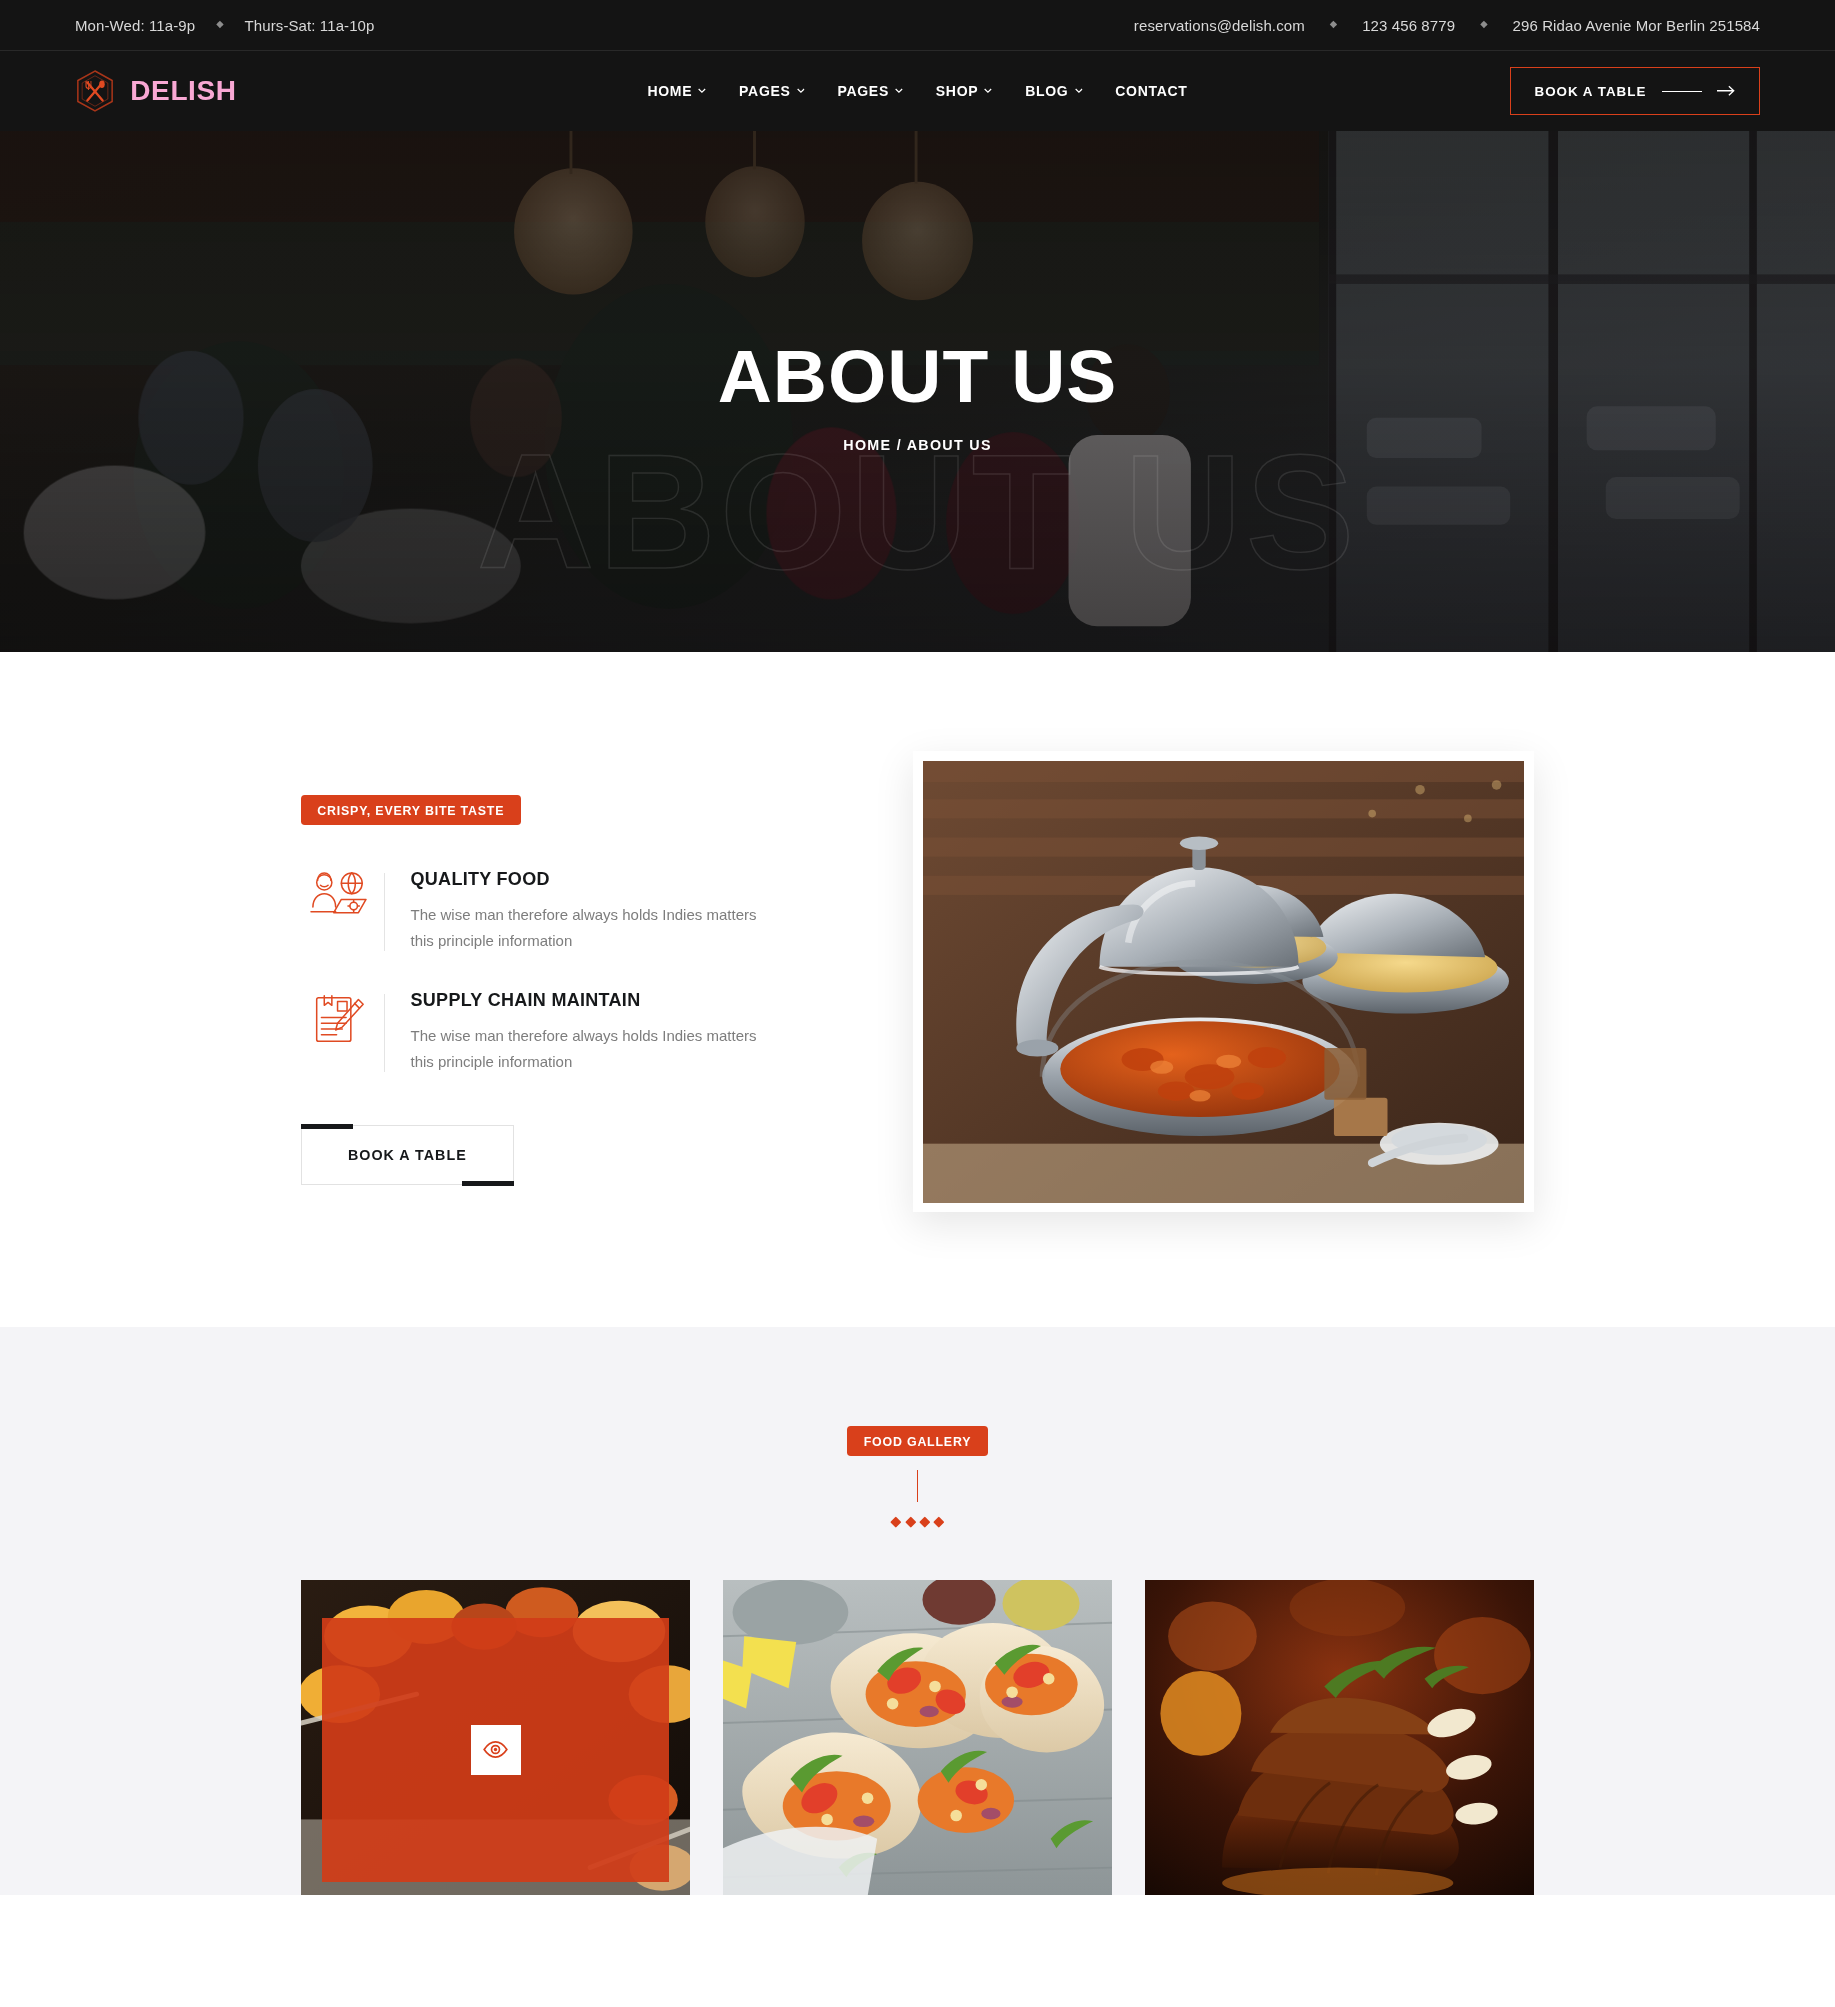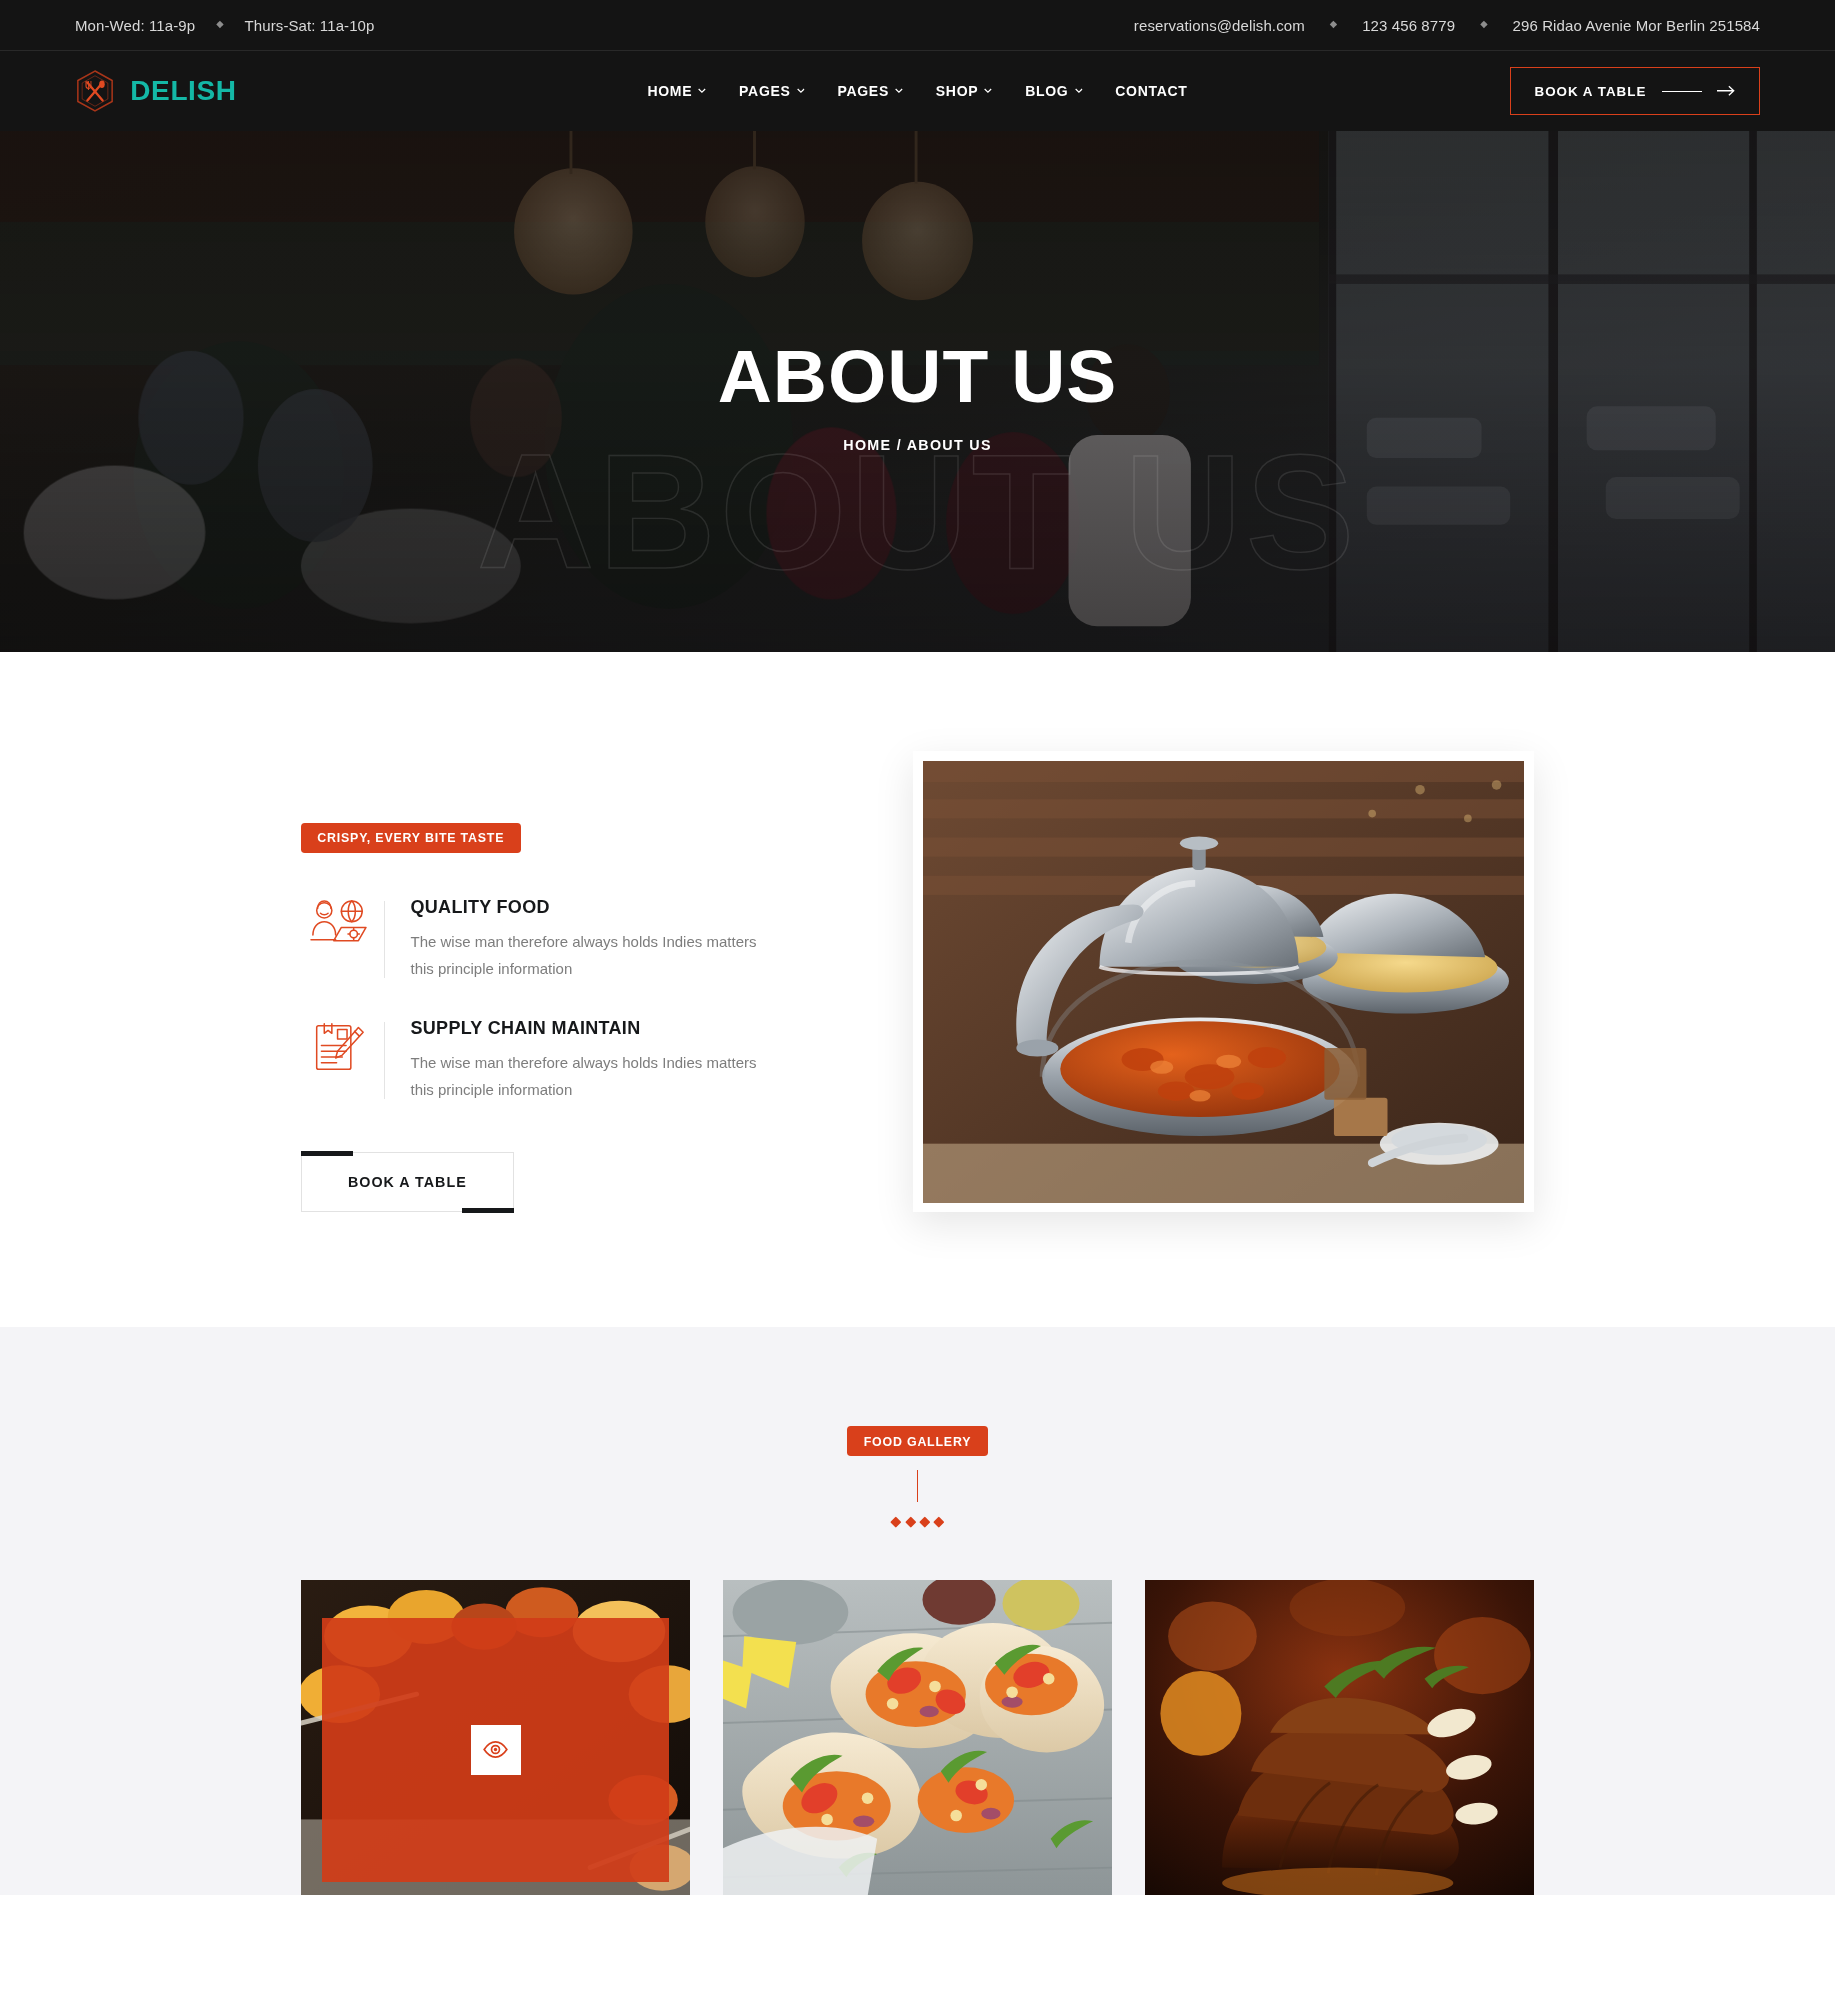--- a/index.html
+++ b/index.html
@@ -46,21 +46,21 @@
     display:flex;
     align-items:center;
     justify-content:space-between;
     padding:0 75px;
     position:relative;
     z-index:5;
   }
   .brand { display:flex; align-items:center; gap:15.3px; }
   .brand-mark { width:40px; height:44px; display:block; }
   .brand-name {
-    color:#14b8a6;
+    color:#f9a8d4;
     font-size:28px;
     font-weight:700;
     letter-spacing:0.6px;
   }
   .nav { display:flex; align-items:center; gap:0; position:absolute; left:50%; transform:translateX(-50%); }
   .nav-item {
     display:flex; align-items:center; gap:5.7px;
     color:#ffffff;
     font-size:14px;
     font-weight:700;
@@ -135,21 +135,21 @@
   
   .about {
     background:#ffffff;
     padding:99px 0 115px;
     position:relative;
   }
   .wrap { width:1233px; margin:0 auto; }
   .about-grid {
     display:flex;
     gap:84px;
-    align-items:flex-end;
+    align-items:center;
   }
   .about-left { width:516px; padding-top:17px; }
   .badge {
     display:inline-block;
     background:#d9401b;
     color:#ffffff;
     font-size:12.4px;
     font-weight:700;
     letter-spacing:0.8px;
     padding:8.6px 16.3px 7.6px;

